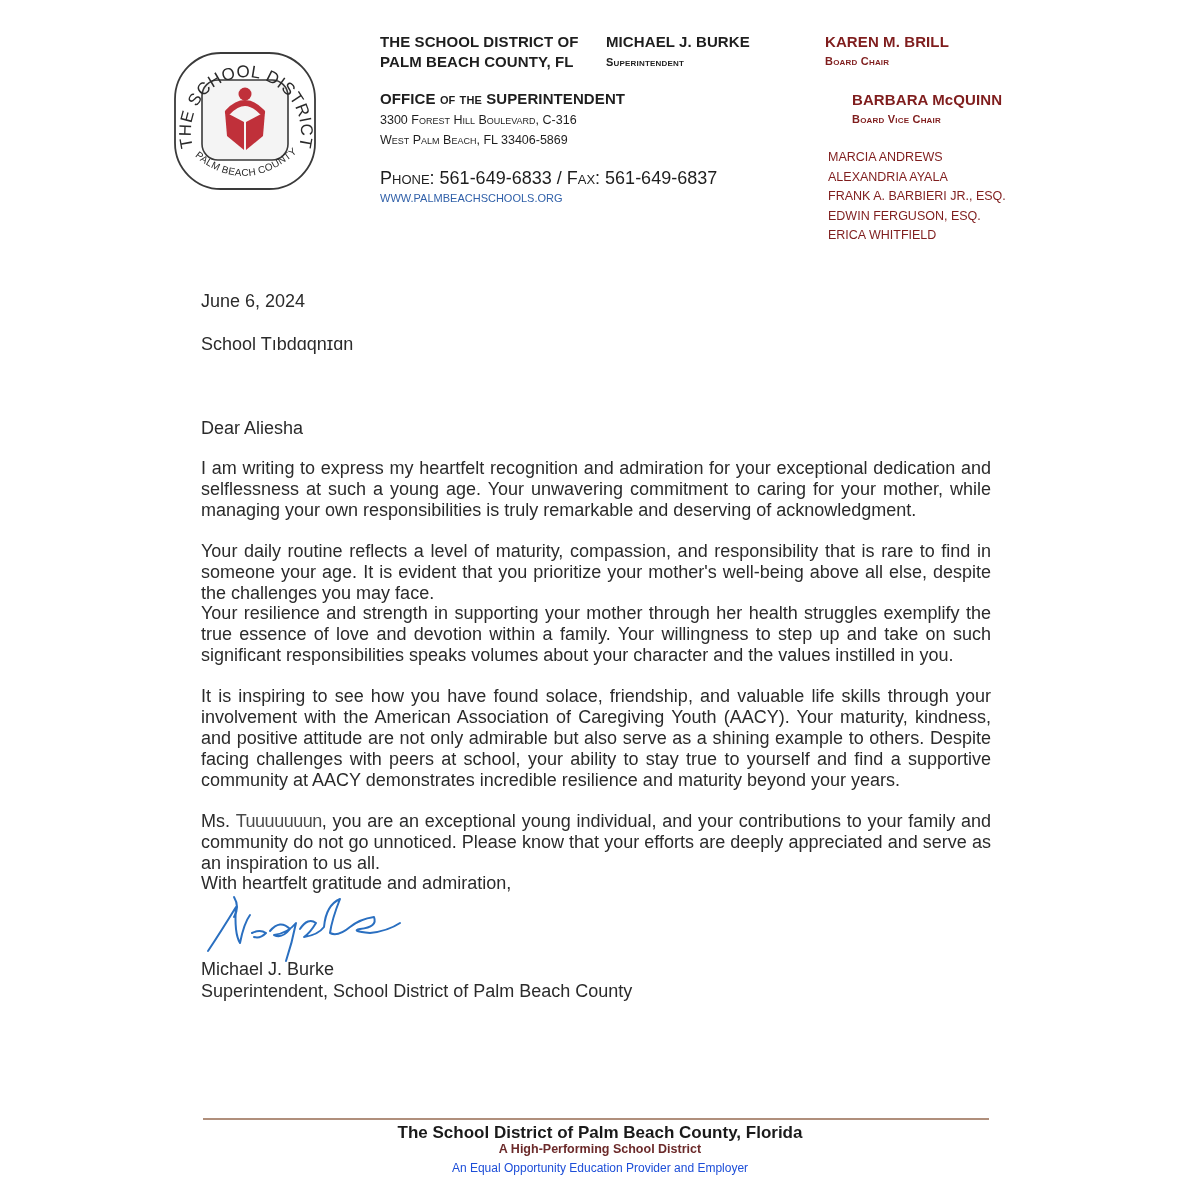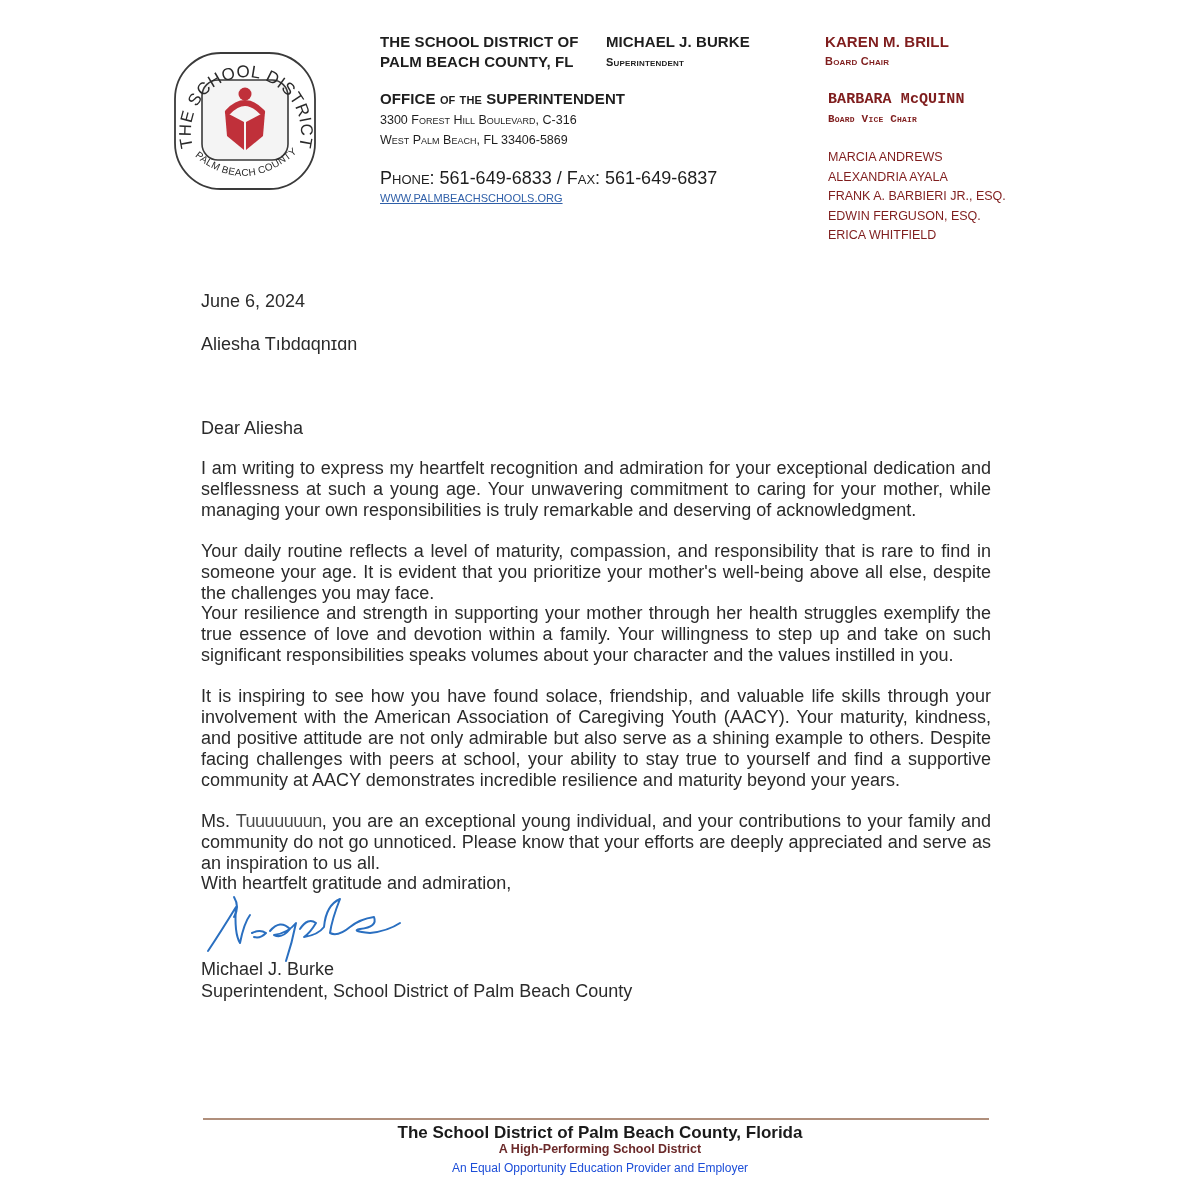--- a/index.html
+++ b/index.html
@@ -8,21 +8,21 @@
     font-family: "Liberation Sans", "DejaVu Sans", sans-serif; color: #2a2a2a;
   }
   .abs { position: absolute; }
   
   .logo { left: 172px; top: 50px; width: 146px; height: 142px; }
   .hdr-col { font-size: 12.5px; line-height: 20px; color: #1e1e1e; }
   .hdr-bold { font-weight: bold; font-size: 15px; letter-spacing: 0.1px; }
   .smallcaps { font-variant: small-caps; }
   .sub-bold { font-weight: bold; font-size: 11px; font-variant: small-caps; letter-spacing: 0.2px; }
   .addr { font-size: 12.5px; font-variant: small-caps; line-height: 20px; }
-  .link { color: #2f5fa8; text-decoration: underline; font-size: 11px; }
+  .link { color: #2f5fa8; font-size: 11px; }
   .board { font-size: 12.5px; line-height: 19.5px; color: #7f1d1d; }
 
   
   .body-text { left: 201px; width: 790px; font-size: 18px; line-height: 21px; color: #2b2b2b; }
   .body-text p { margin: 0; text-align: justify; }
   .obscured { letter-spacing: -0.5px; opacity: 0.85; }
 
   
   .footer-rule { left: 203px; top: 1118px; width: 786px; height: 2px; background: #b08f7c; }
   .footer { left: 0; width: 1200px; text-align: center; }
@@ -79,34 +79,34 @@
     <span class="smallcaps">Fax:</span>
     <span>561-649-6837</span>
   </div>
   <div><a class="link">WWW.PALMBEACHSCHOOLS.ORG</a></div>
 </div>
 
 <div class="abs board" style="left:825px; top:32px;">
   <div class="hdr-bold">KAREN M. BRILL</div>
   <div class="sub-bold">Board Chair</div>
 </div>
-<div class="abs board" style="left:828px; top:90px;font-family:Liberation Mono, monospace;">
+<div class="abs board" style="left:852px; top:90px;">
   <div class="hdr-bold">BARBARA McQUINN</div>
   <div class="sub-bold">Board Vice Chair</div>
 </div>
 <div class="abs board" style="left:828px; top:148px;">
   <div>MARCIA ANDREWS</div>
   <div>ALEXANDRIA AYALA</div>
   <div>FRANK A. BARBIERI JR., ESQ.</div>
   <div>EDWIN FERGUSON, ESQ.</div>
   <div>ERICA WHITFIELD</div>
 </div>
 
 <div class="abs body-text" style="top:291px;">June 6, 2024</div>
-<div class="abs body-text" style="top:334px;">Aliesha Tıbdɑqnɪɑn</div>
+<div class="abs body-text" style="top:334px;">School Tıbdɑqnɪɑn</div>
 <div class="abs body-text" style="top:418px;">Dear  Aliesha</div>
 
 <div class="abs body-text" style="top:458px;">
   <p>I am writing to express my heartfelt recognition and admiration for your exceptional dedication and selflessness at such a young age. Your unwavering commitment to caring for your mother, while managing your own responsibilities is truly remarkable and deserving of acknowledgment.</p>
 </div>
 <div class="abs body-text" style="top:541px;">
   <p>Your daily routine reflects a level of maturity, compassion, and responsibility that is rare to find in someone your age. It is evident that you prioritize your mother's well-being above all else, despite the challenges you may face.</p>
 </div>
 <div class="abs body-text" style="top:603px;">
   <p>Your resilience and strength in supporting your mother through her health struggles exemplify the true essence of love and devotion within a family. Your willingness to step up and take on such significant responsibilities speaks volumes about your character and the values instilled in you.</p>

